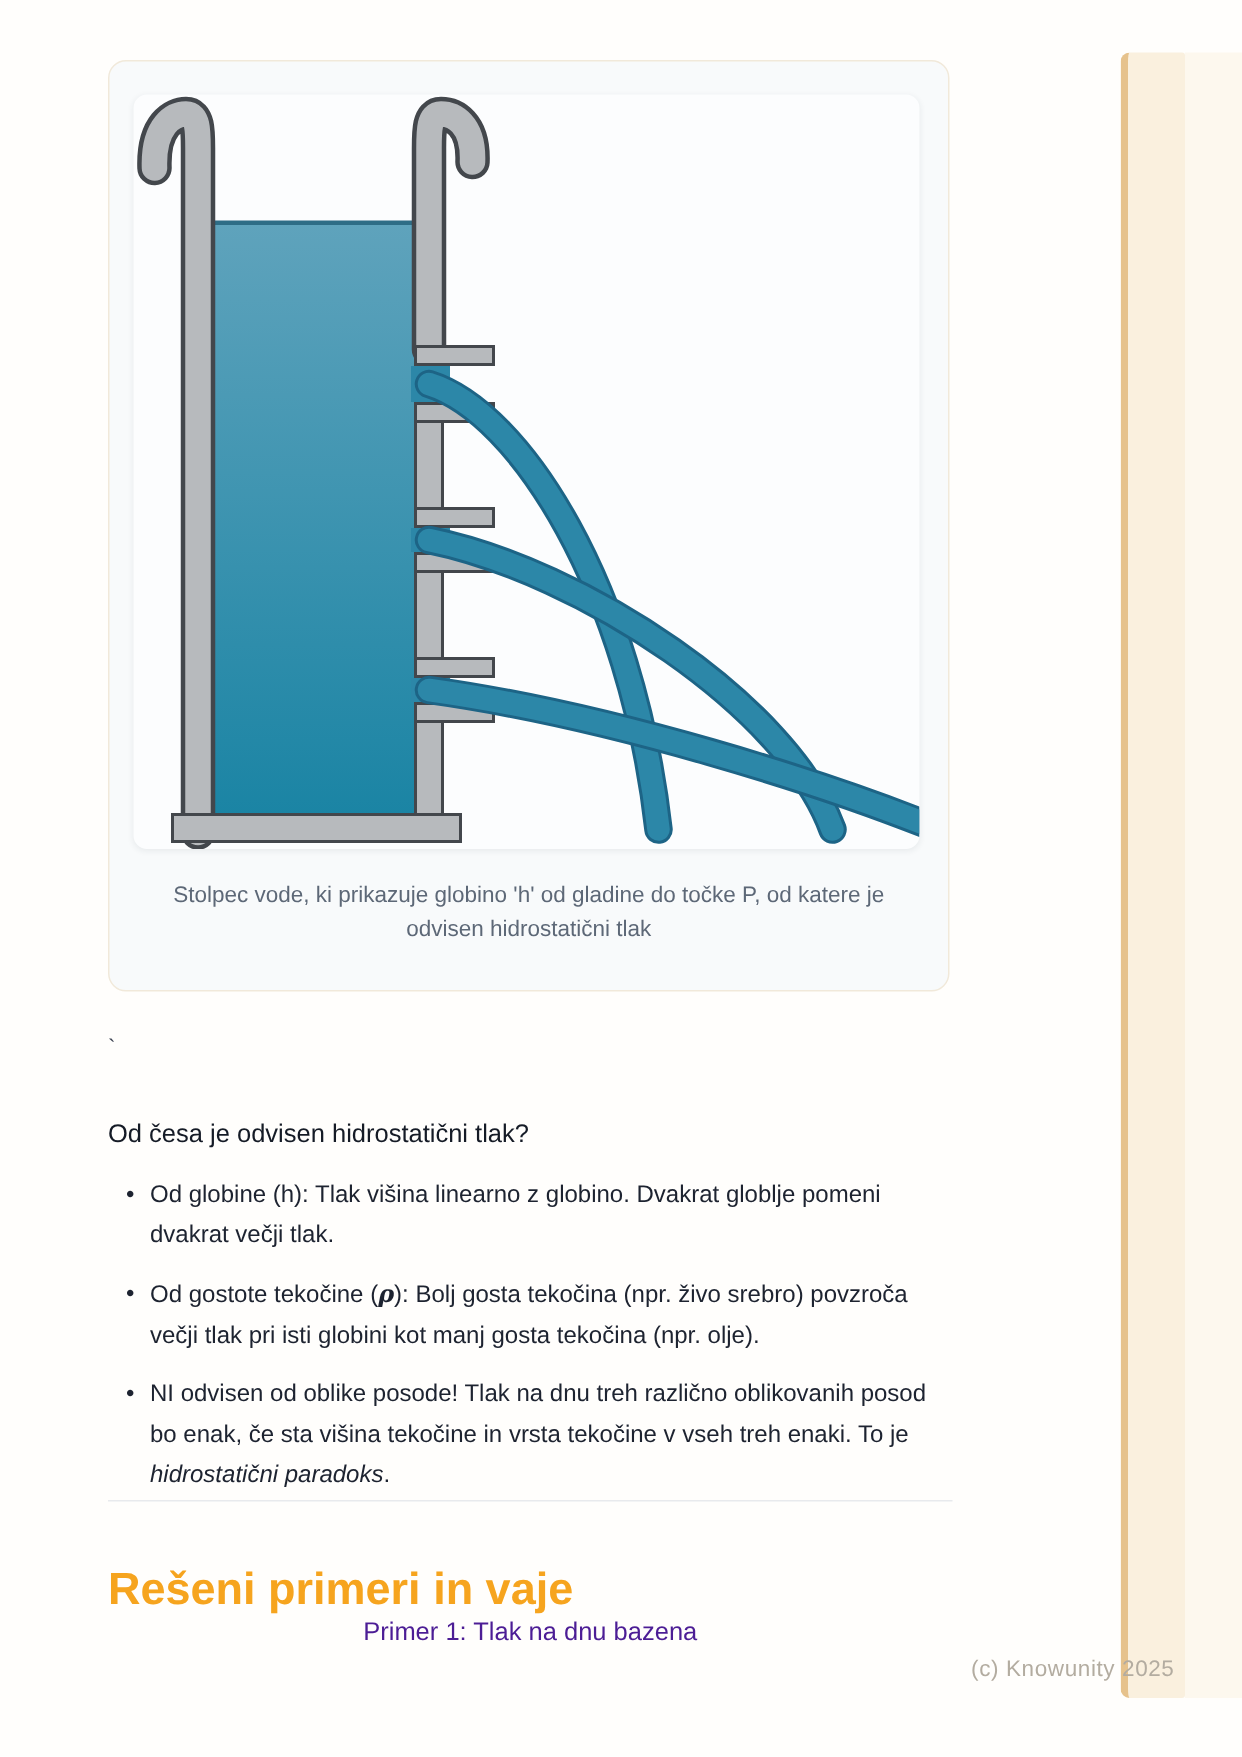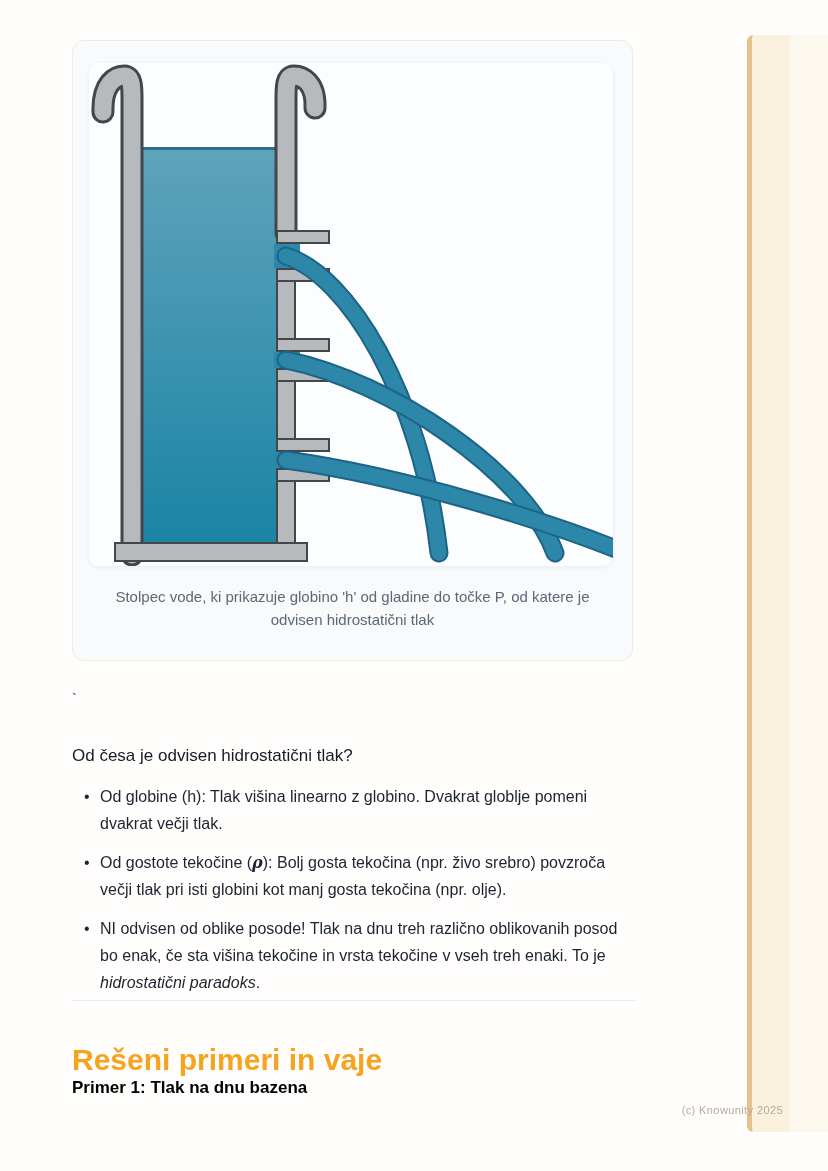--- a/index.html
+++ b/index.html
@@ -41,22 +41,22 @@
   .bullets{position:absolute;left:72px;top:783px;width:563px;margin:0;padding:0;list-style:none;}
   .bullets li{position:relative;padding-left:28px;font-size:16px;line-height:27px;color:var(--body-text,#1d2330);}
   .bullets li + li{margin-top:12px;}
   .bullets li::before{content:"•";position:absolute;left:12px;top:0;font-size:16px;color:#1d2330;}
   .bullets .b{font-weight:normal;}
   .bullets .i,.i{font-style:italic;}
   .rho{font-family:"DejaVu Serif",serif;font-style:italic;font-weight:bold;}
   .divider{position:absolute;left:72px;top:1000px;width:563px;height:0;border-top:1px solid var(--divider,#e8eaed);}
   .section-heading{position:absolute;left:72px;top:1022px;width:563px;font-size:30px;font-weight:bold;
         color:var(--accent-orange,#f6a41e);margin-top:21px;}
-  .example-heading{position:absolute;left:72px;top:1078px;width:563px;font-size:17px;font-weight:bold;color:#000000;}
-  .copyright{position:absolute;right:45px;top:1104px;font-size:11px;letter-spacing:.4px;
+  .example-heading{position:absolute;left:72px;top:1078px;width:563px;font-size:17px;font-weight:normal;color:#4c1d95;text-align:center;}
+  .copyright{position:absolute;right:45px;top:1104px;font-size:15px;letter-spacing:.4px;
         color:var(--muted-text,#b3aca0);z-index:5;margin-left:12px;}
 </style>
 </head>
 <body>
 
 <div class="page">
 
   <div class="stripe-outer"></div>
   <div class="stripe"></div>
 

